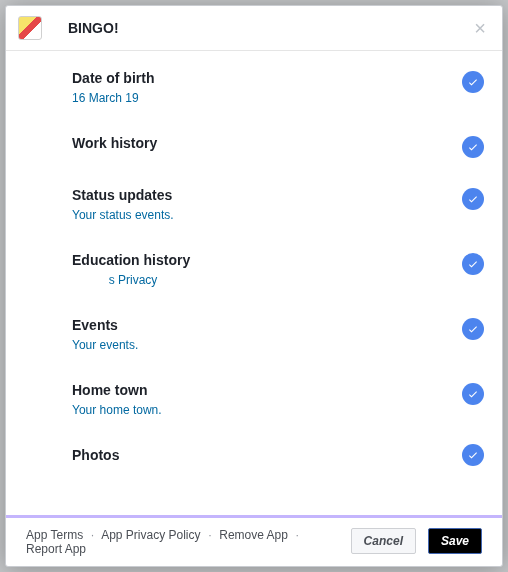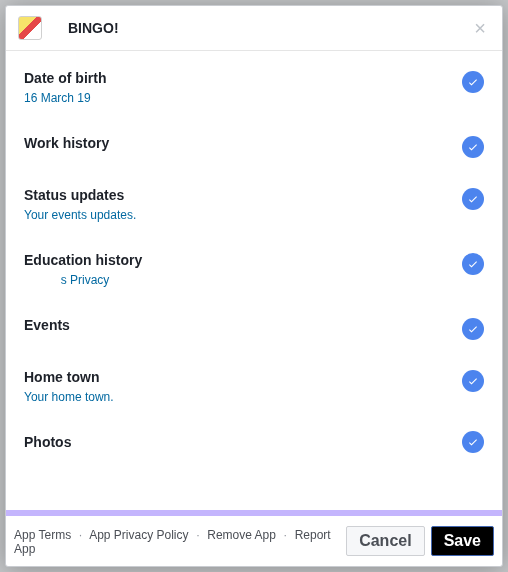--- a/index.html
+++ b/index.html
@@ -55,20 +55,21 @@
   .dlg-body {
     flex: 1;
     overflow-y: auto;
     padding: 4px 0 4px 0;
     position: relative;
   }
   .perm-row {
     display: flex;
     align-items: flex-start;
     padding: 14px 18px 14px 18px;
+    margin-left: 48px;
   }
   .perm-text { flex: 1; }
   .perm-title {
     font-size: 14px;
     font-weight: bold;
     color: #1d2129;
     line-height: 18px;
   }
   .perm-sub {
     font-size: 12px;
@@ -80,43 +81,44 @@
     width: 22px; height: 22px;
     border-radius: 50%;
     background: #4c84ee;
     display: flex; align-items: center; justify-content: center;
     flex-shrink: 0;
     margin-top: 2px;
     cursor: pointer;
   }
   .check svg { width: 12px; height: 12px; fill: #fff; }
   .dlg-footer {
-    border-top: 6px solid #c4b5fd;
-    padding: 10px 8px;
-    display: flex;
-    align-items: flex-end;
+    border-top: 3px solid #c4b5fd;
+    padding: 10px 20px;
+    display: flex;
+    align-items: flex-start;
     font-size: 12px;
     color: #4b4f56;
   }
   .footer-links { flex: 1; }
   .footer-link {
     color: #4b4f56;
     cursor: pointer;
   }
   .sep { color: #90949c; margin: 0 4px; }
   .btn {
     border: 1px solid #ced0d4;
     background: #f6f7f9;
     color: #4b4f56;
-    font-size: 16px;
+    font-size: 12px;
     font-weight: bold;
     padding: 5px 12px;
     border-radius: 2px;
     cursor: pointer;
-    margin-left: 6px;
+    margin-left: 12px;
+    font-style: italic;
   }
   .btn-primary {
     background: #000000;
     border-color: #4267b2;
     color: #fff;
   }
   
 </style>
 </head>
 <body>
@@ -154,21 +156,21 @@
       <div class="check">
         <svg viewBox="0 0 24 24">
             <path d="M9 16.2l-3.5-3.5L4 14.2 9 19.2 20 8.2l-1.5-1.5z"></path>
           </svg>
       </div>
     </div>
 
     <div class="perm-row">
       <div class="perm-text">
         <div class="perm-title">Status updates</div>
-        <div class="perm-sub">Your events updates.</div>
+        <div class="perm-sub">Your status events.</div>
       </div>
       <div class="check">
         <svg viewBox="0 0 24 24">
             <path d="M9 16.2l-3.5-3.5L4 14.2 9 19.2 20 8.2l-1.5-1.5z"></path>
           </svg>
       </div>
     </div>
 
     <div class="perm-row">
       <div class="perm-text">
@@ -178,20 +180,21 @@
       <div class="check">
         <svg viewBox="0 0 24 24">
             <path d="M9 16.2l-3.5-3.5L4 14.2 9 19.2 20 8.2l-1.5-1.5z"></path>
           </svg>
       </div>
     </div>
 
     <div class="perm-row">
       <div class="perm-text">
         <div class="perm-title">Events</div>
+        <div class="perm-sub">Your events.</div>
       </div>
       <div class="check">
         <svg viewBox="0 0 24 24">
             <path d="M9 16.2l-3.5-3.5L4 14.2 9 19.2 20 8.2l-1.5-1.5z"></path>
           </svg>
       </div>
     </div>
 
     <div class="perm-row">
       <div class="perm-text">

